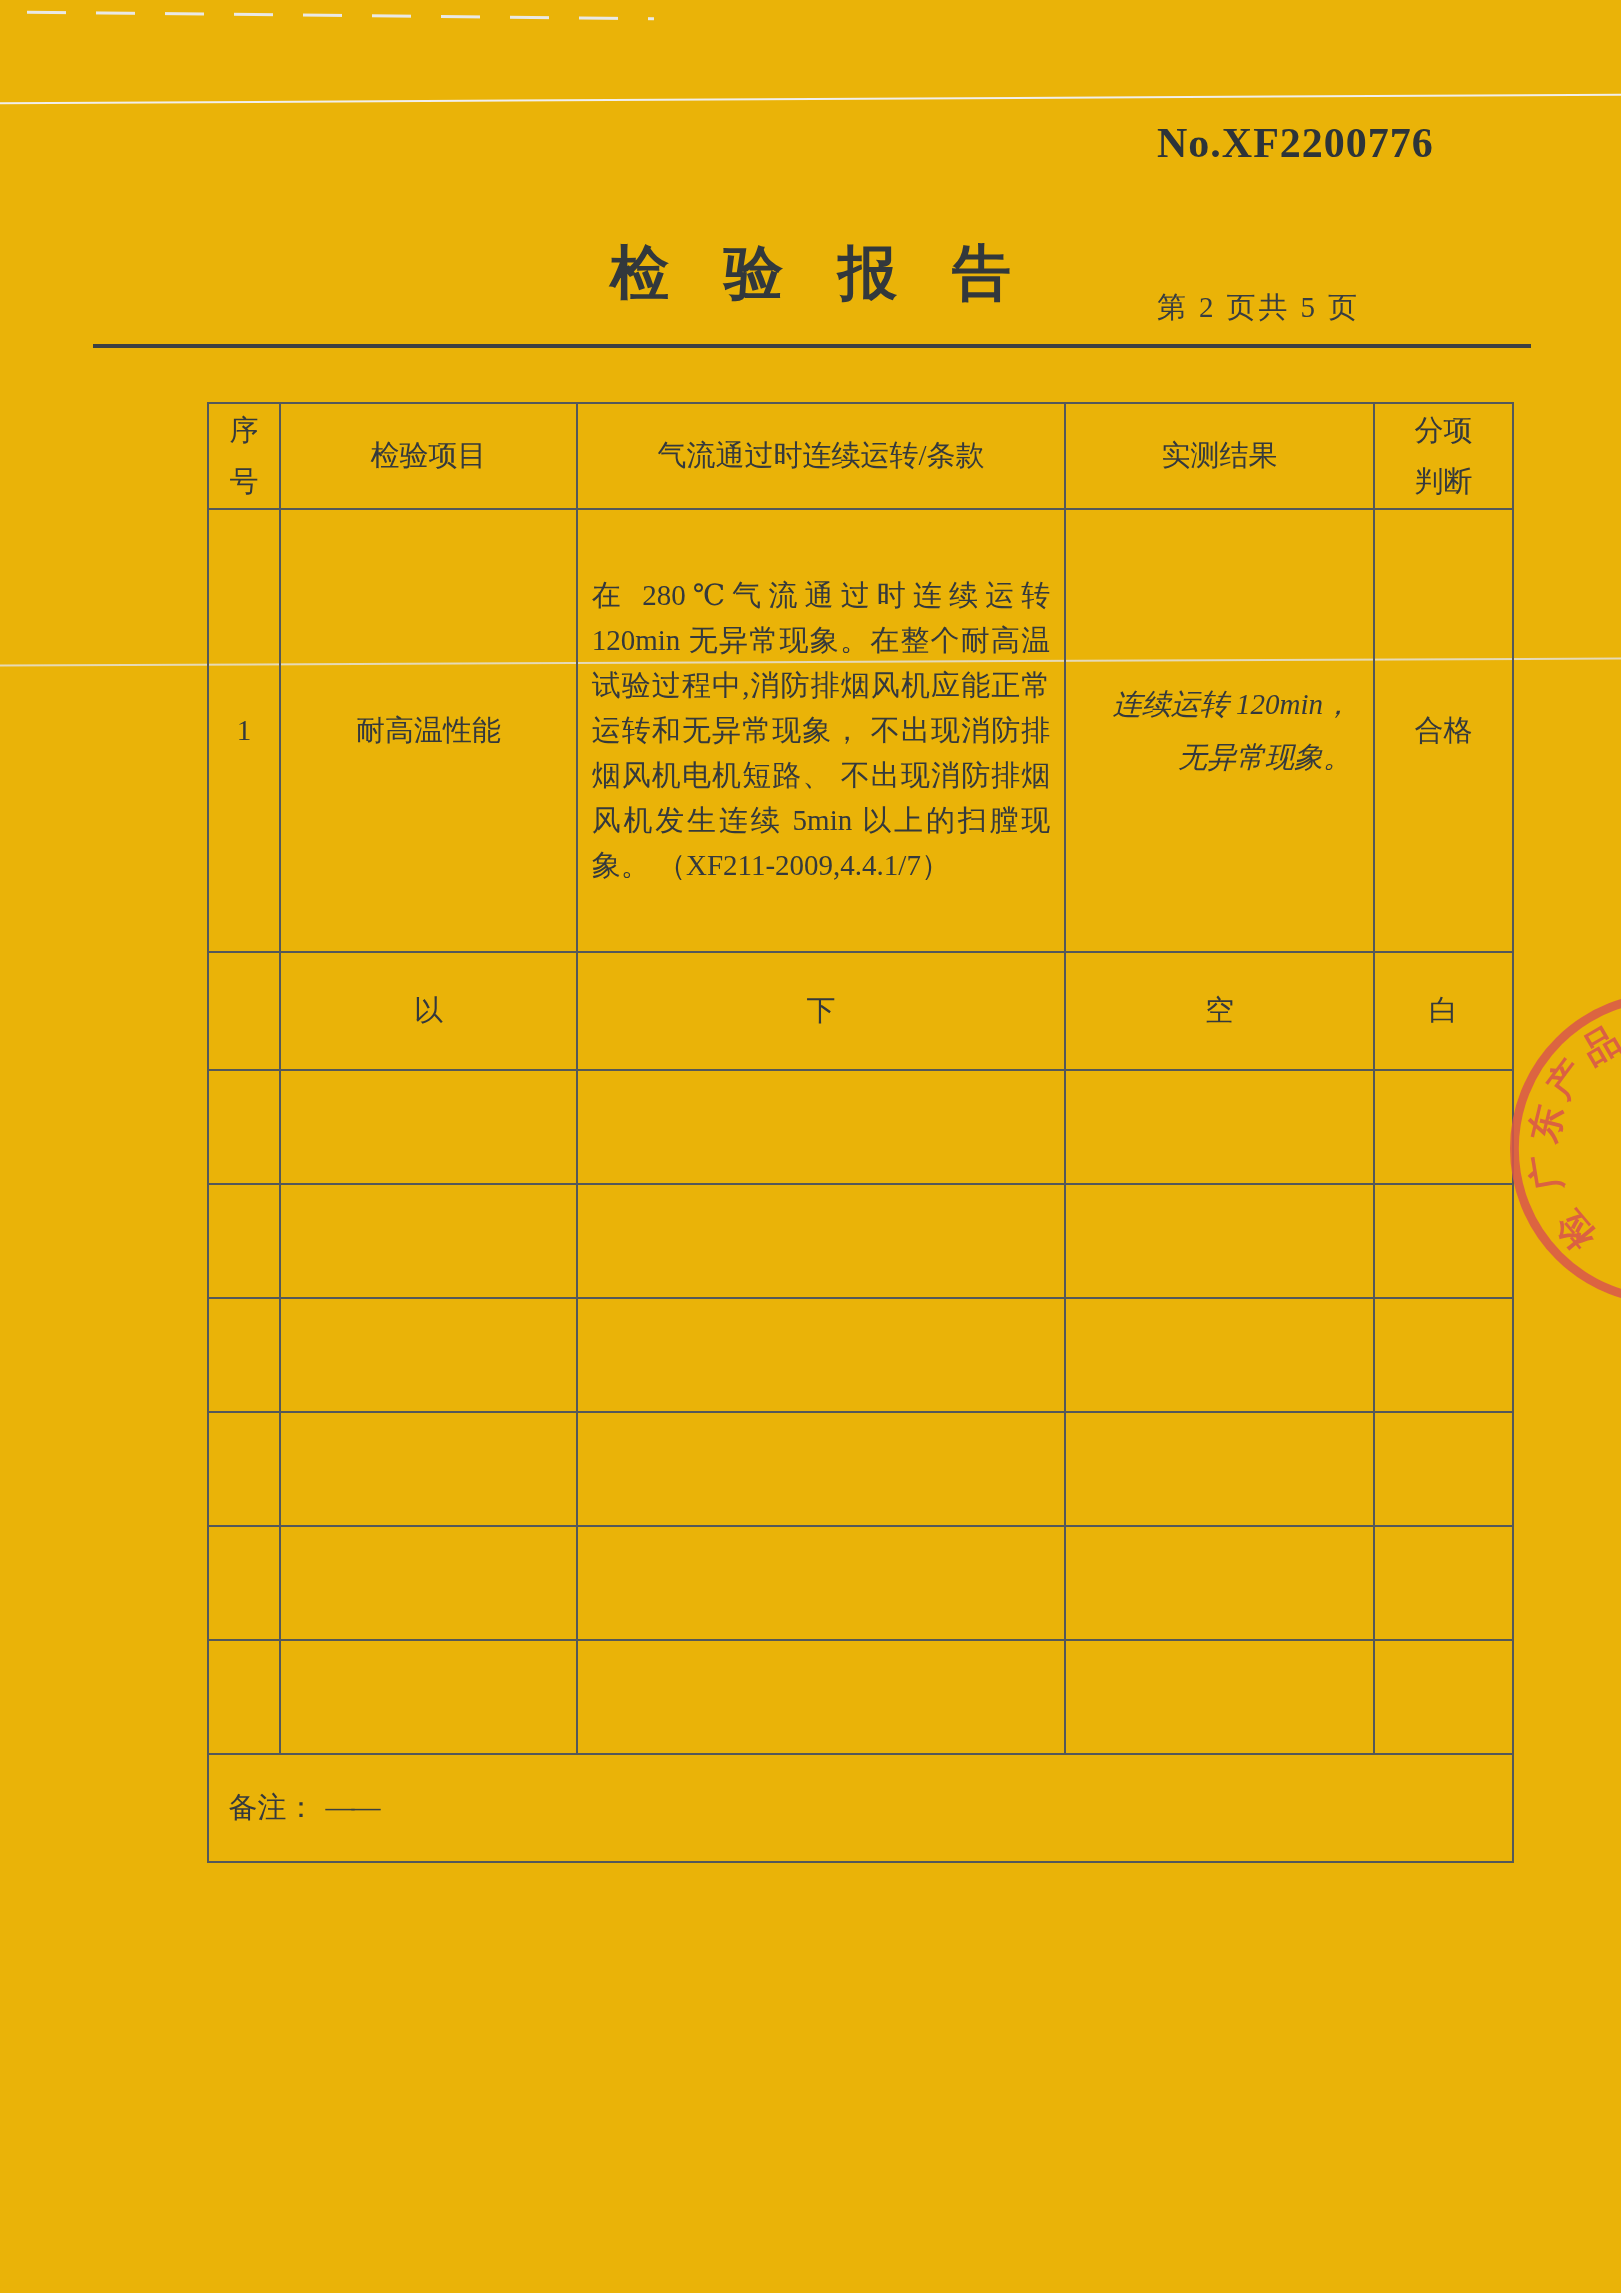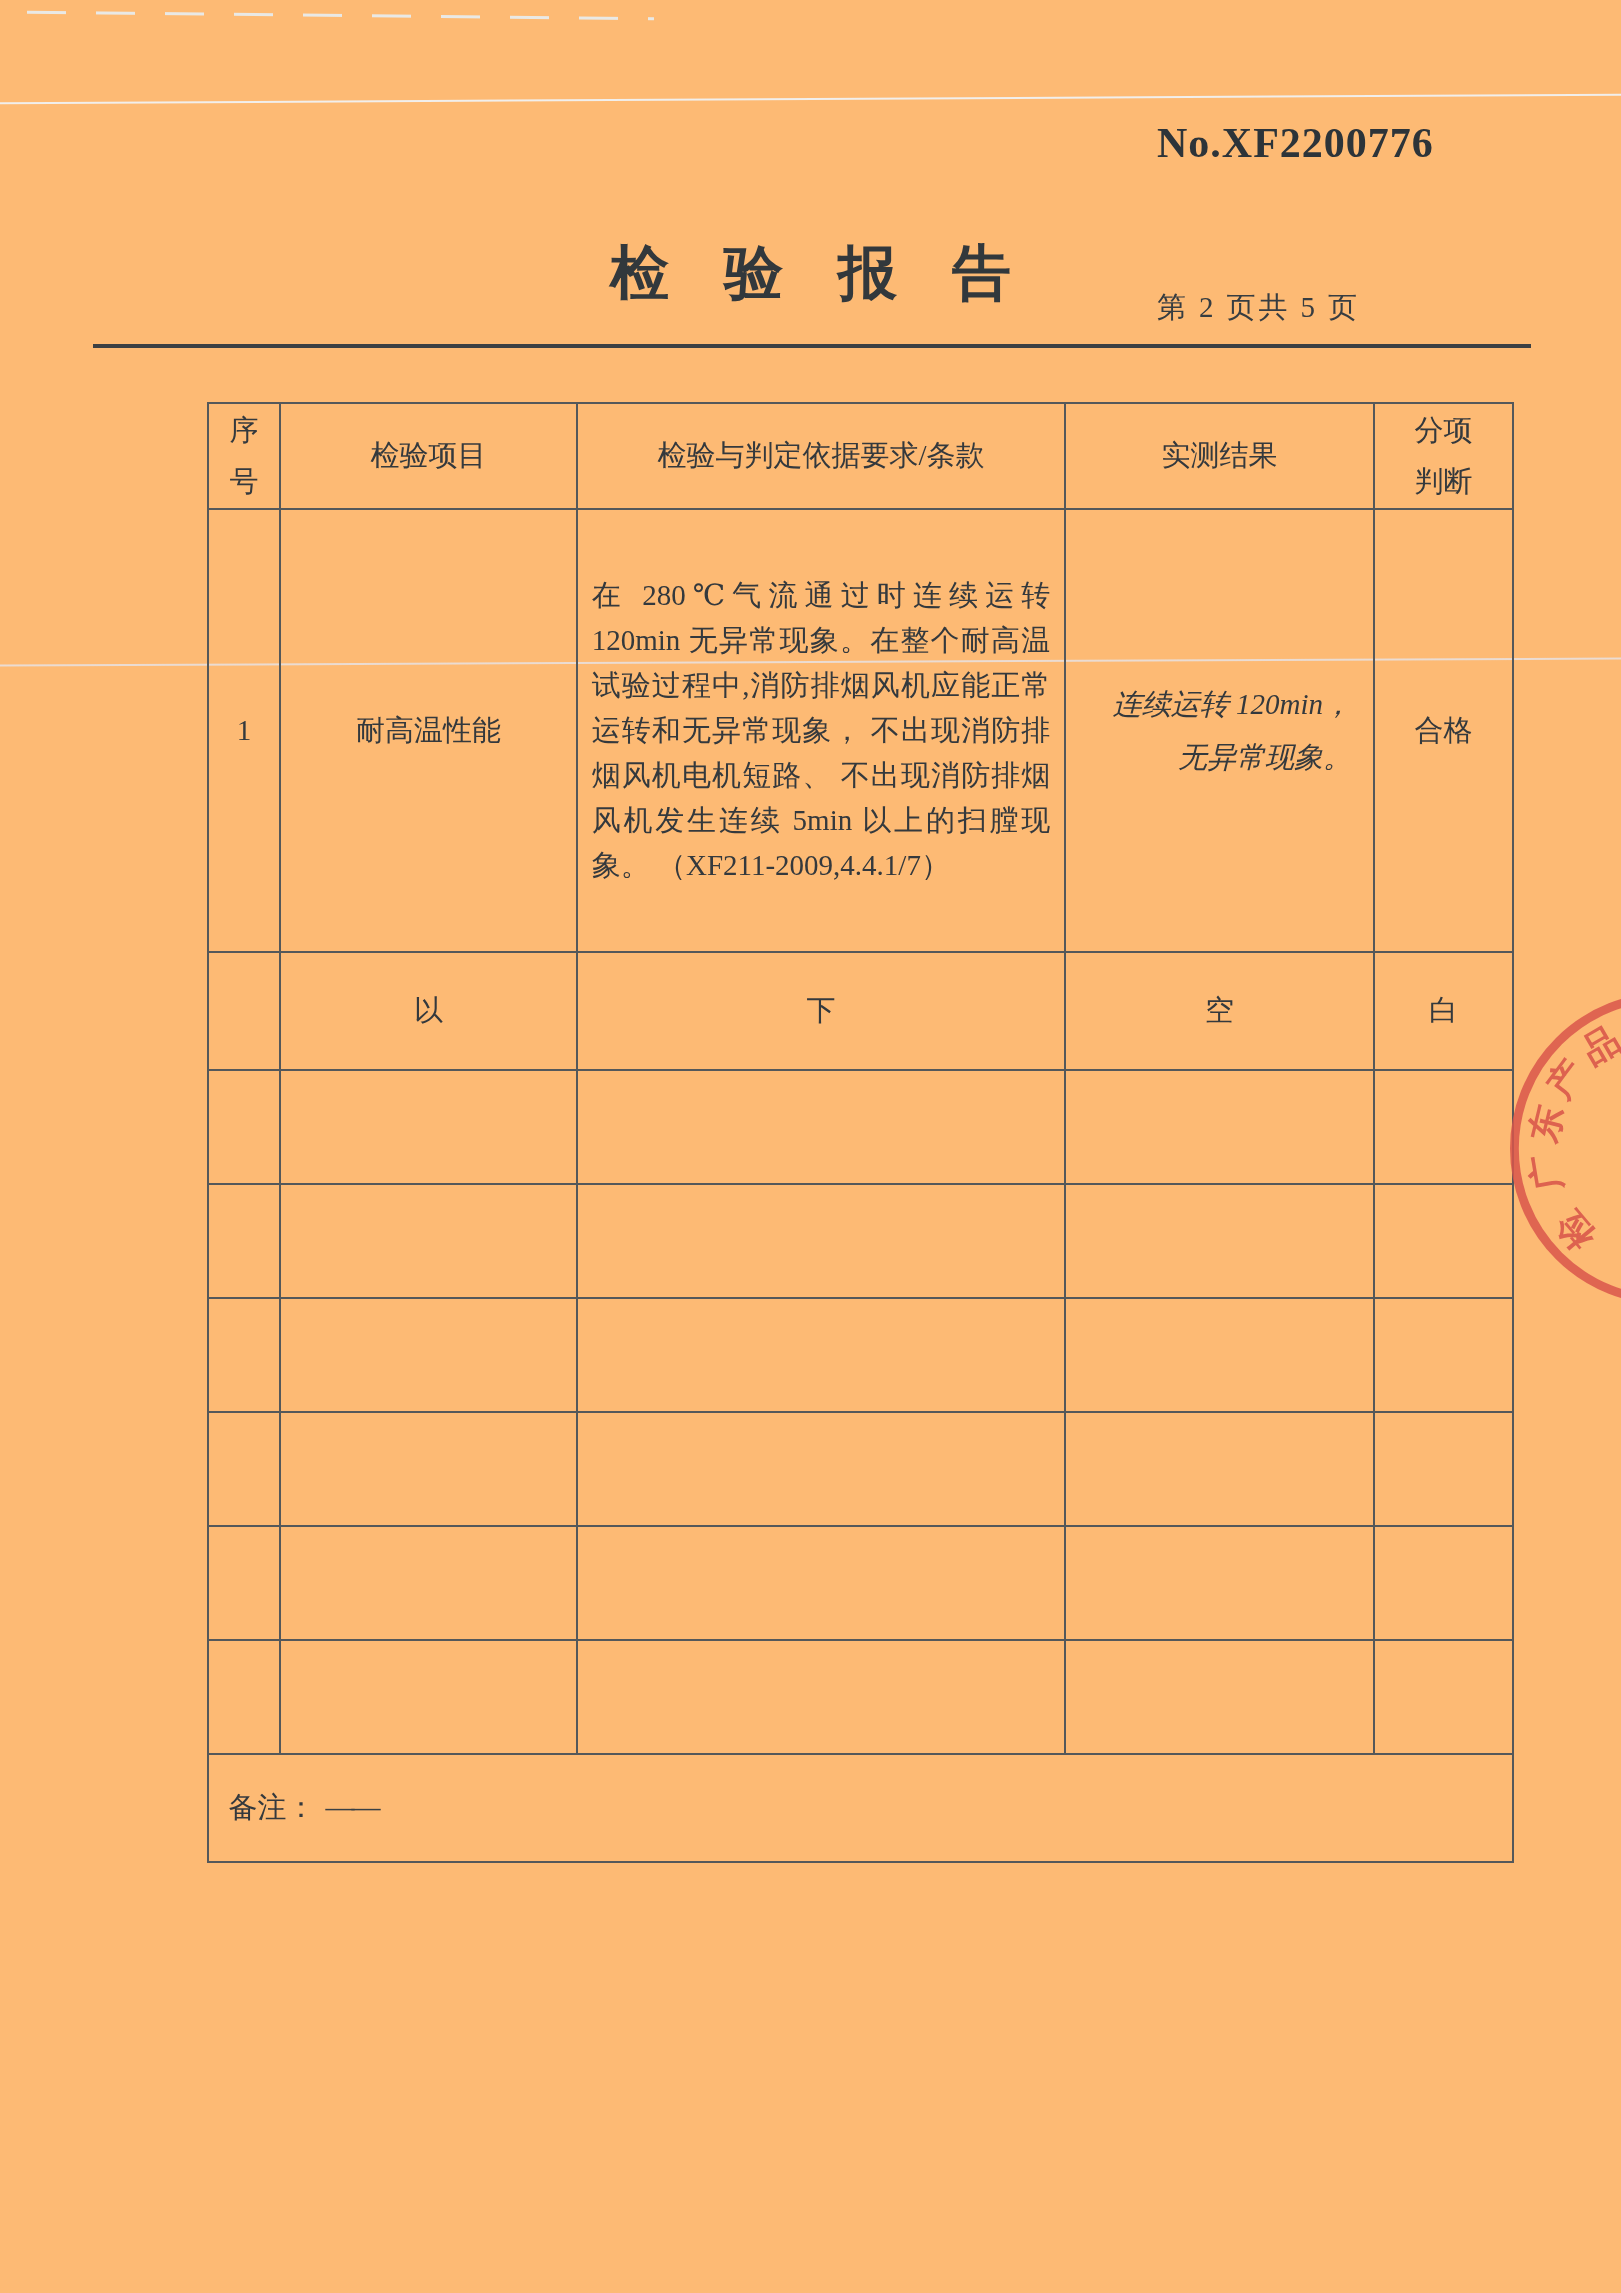--- a/index.html
+++ b/index.html
@@ -1,21 +1,21 @@
 <!DOCTYPE html>
 <html><head>
 <meta charset="utf-8">
 <style>
   html, body { margin: 0; padding: 0; background: #888; }
   .page {
     position: relative;
     width: 1621px;
     height: 2294px;
     margin: 0 auto;
-    background: #fdba74;
+    background: #eab308;
     overflow: hidden;
     font-family: "Liberation Serif", "DejaVu Serif", serif;
     color: #32383c;
   }
 
   
   .streak-a {
     position: absolute; top: 13.7px; left: 27.4px; width: 627px; height: 2.9px;
     background: repeating-linear-gradient(90deg, #e9e9e6 0 39px, transparent 39px 69px);
     transform: rotate(0.6deg);
@@ -123,21 +123,21 @@
       <col style="width:488px">
       <col style="width:309px">
       <col style="width:139px">
     </colgroup>
     <thead>
       <tr class="header-row">
         <th>
           <div class="th-wrap-narrow">序号</div>
         </th>
         <th>检验项目</th>
-        <th>检验与判定依据要求/条款</th>
+        <th>气流通过时连续运转/条款</th>
         <th>实测结果</th>
         <th>
           <div class="th-wrap-medium">分项判断</div>
         </th>
       </tr>
     </thead>
     <tbody>
       <tr class="data-row">
         <td>1</td>
         <td>耐高温性能</td>

